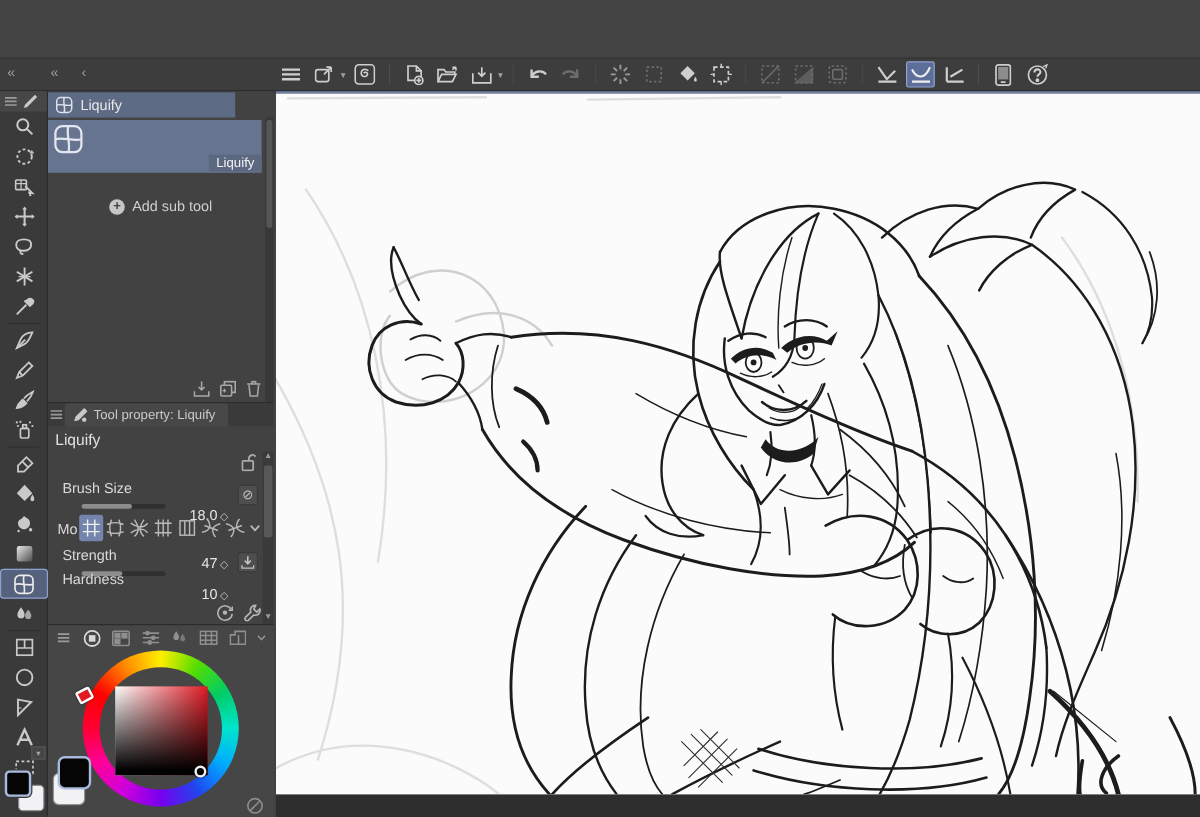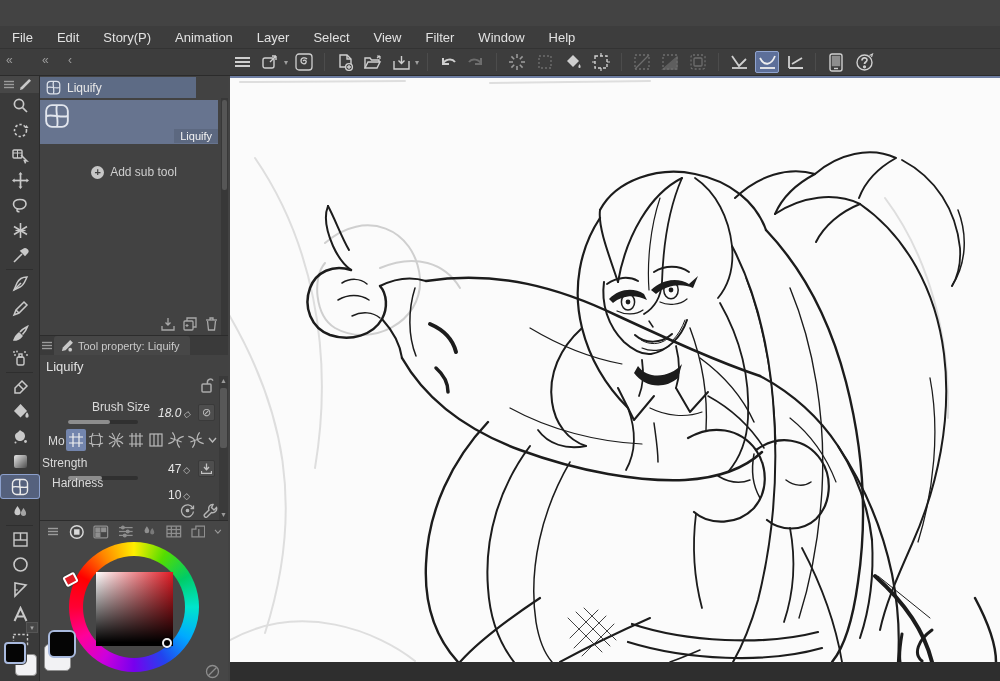--- a/index.html
+++ b/index.html
@@ -95,32 +95,20 @@
   .doctab .dot{width:7px;height:7px;border-radius:50%;background:#9aa6c2;}
   .tabline{height:2px;background:#6e7ea3;}
   .canvas{position:relative;width:770px;height:584px;background:#fbfbfb;overflow:hidden;}
 </style>
 </head>
 <body>
 
 <div id="app">
 
 
-  <div class="menubar">
-    <span>File</span>
-    <span>Edit</span>
-    <span>Story(P)</span>
-    <span>Animation</span>
-    <span>Layer</span>
-    <span>Select</span>
-    <span>View</span>
-    <span>Filter</span>
-    <span>Window</span>
-    <span>Help</span>
-  </div>
 
   <div class="cmdbar">
     <span class="phdr" style="left:6px;">«</span>
     <span class="phdr" style="left:42px;">«</span>
     <span class="phdr" style="left:68px;">‹</span>
     <div class="cmdicons">
       <div class="ticon">
         <svg width="15" height="12" viewBox="0 0 15 12">
             <g stroke="currentColor" stroke-width="2">
               <line x1="0" y1="2" x2="15" y2="2"></line>
@@ -498,25 +486,25 @@
       </div>
     </div>
     <div class="tptitle">Liquify</div>
     <div class="lockrow" style="position:absolute;right:14px;top:42px;">
       <svg width="13" height="15" viewBox="0 0 13 15" fill="none" stroke="#ababab" stroke-width="1.5">
           <rect x="1" y="6" width="9" height="8" rx="1"></rect>
           <path d="M8 6 V4 a3 3 0 0 1 5.6-1.4" transform="translate(-1.6,0)"></path>
         </svg>
     </div>
 
-    <div class="prow" style="top:64px;left:12px;margin-left:40px;">Brush Size</div>
+    <div class="prow" style="top:64px;left:12px;">Brush Size</div>
     <div class="slider" style="left:28px;top:84px;width:70px;">
         <div class="fill" style="width:42px;"></div>
       </div>
-    <div class="prow" style="top:70px;left:118px;font-style:italic;">
+    <div class="prow" style="top:86px;left:118px;">
       <span class="pval">18.0</span><span class="dia">◇</span>
     </div>
     <div class="sq-btn" style="position:absolute;left:158px;top:68px;">⊘</div>
 
     <div class="prow" style="top:98px;left:8px;">Mo</div>
     <div class="modeicons" style="top:93px;">
       <div class="micon sel">
           <svg width="16" height="16" viewBox="0 0 16 16" fill="none" stroke="currentColor" stroke-width="1.2">
             <path d="M5 1 v14 M11 1 v14 M1 5 h14 M1 11 h14"></path>
           </svg>
@@ -552,21 +540,21 @@
             <path d="M2 2 C8 6 8 10 2 14 M14 2 C8 6 8 10 14 14 M2 8 h12" transform="rotate(-20 8 8)"></path>
           </svg>
         </div>
       <div class="micon" style="width:12px;">
           <svg width="9" height="6" viewBox="0 0 9 6" fill="none" stroke="currentColor" stroke-width="1.4">
             <path d="M1 1 L4.5 5 L8 1"></path>
           </svg>
         </div>
     </div>
 
-    <div class="prow" style="top:120px;left:2px;">Strength</div>
+    <div class="prow" style="top:120px;left:12px;">Strength</div>
     <div class="slider" style="left:28px;top:140px;width:70px;">
         <div class="fill" style="width:34px;"></div>
       </div>
     <div class="prow" style="top:126px;left:128px;">
       <span class="pval">47</span><span class="dia">◇</span>
     </div>
     <div class="sq-btn" style="position:absolute;left:158px;top:124px;">
       <svg width="11" height="11" viewBox="0 0 11 11" fill="none" stroke="currentColor" stroke-width="1.3">
           <path d="M5.5 0.5 v6 M3 4 L5.5 6.8 L8 4"></path>
           <path d="M0.5 8 v2.5 h10 V8"></path>

